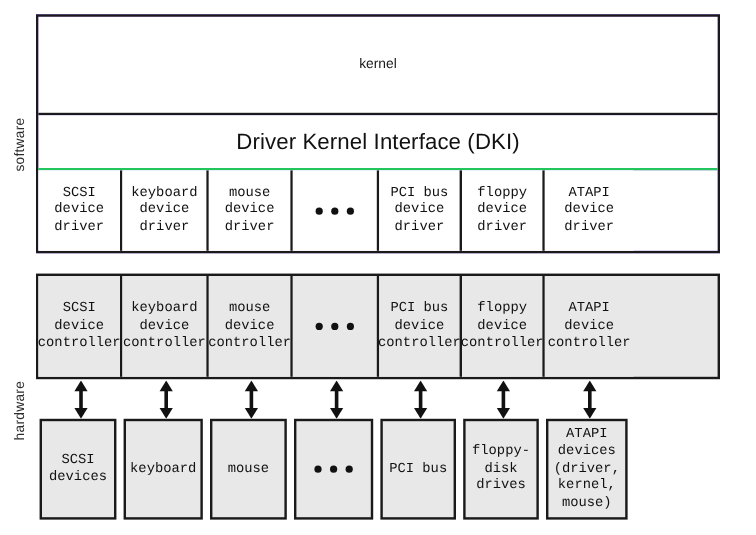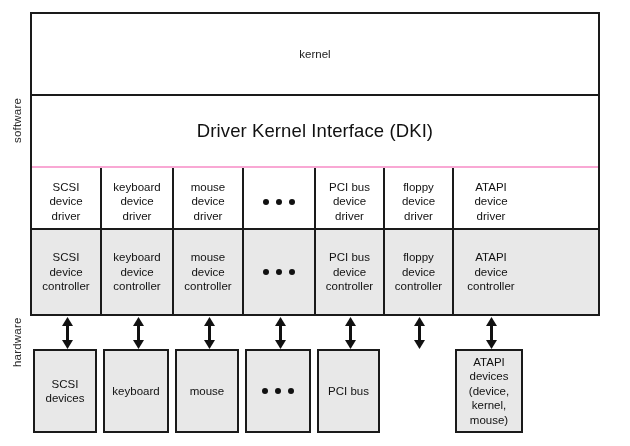--- a/index.html
+++ b/index.html
@@ -53,22 +53,22 @@
   }
   #kernel-band {
     height: 82px;
     border-bottom: 2px solid #1a1a1a;
   }
   #kernel-label {
     font-size: 11.5px;
     color: #1a1a1a;
   }
   #dki-band {
-    height: 72px;
-    border-bottom: 2px solid #f9a8d4;
+    height: 46px;
+    border-bottom: 2px solid #22c55e;
     align-items: center;
   }
   #dki-label {
     font-size: 18.5px;
     color: #111111;
     letter-spacing: 0.1px;
   }
 
   
   #driver-row {
@@ -159,21 +159,21 @@
 
   
   .arrow {
     position: absolute;
     top: 317px;
     width: 13px;
     height: 32px;
   }
   .arrow svg { display: block; }
 
-  .line { line-height: 14.5px; }
+  .line { line-height: 14.5px; font-family: Liberation Mono, monospace; }
 </style>
 </head>
 <body>
 
 <div id="diagram">
 
   <div class="side-label" id="label-software">software</div>
   <div class="side-label" id="label-hardware">hardware</div>
 
   <div class="sw-stack">
@@ -333,22 +333,26 @@
       <div class="device-cell" style="left: 215px; width: 66px;">
         <div class="dots">
           <span></span>
           <span></span>
           <span></span>
         </div>
       </div>
       <div class="device-cell" style="left: 287px; width: 63px;">
         <div class="line">PCI bus</div>
       </div>
+      <div class="device-cell" style="left: 356px; width: 63px;">
+        <div class="line">floppy-disk</div>
+        <div class="line">drives</div>
+      </div>
       <div class="device-cell" style="left: 425px; width: 68px;">
         <div class="line">ATAPI</div>
         <div class="line">devices</div>
-        <div class="line">(device,</div>
+        <div class="line">(driver,</div>
         <div class="line">kernel,</div>
         <div class="line">mouse)</div>
       </div>
     </div>
 
 </div>
 
 </body></html>

